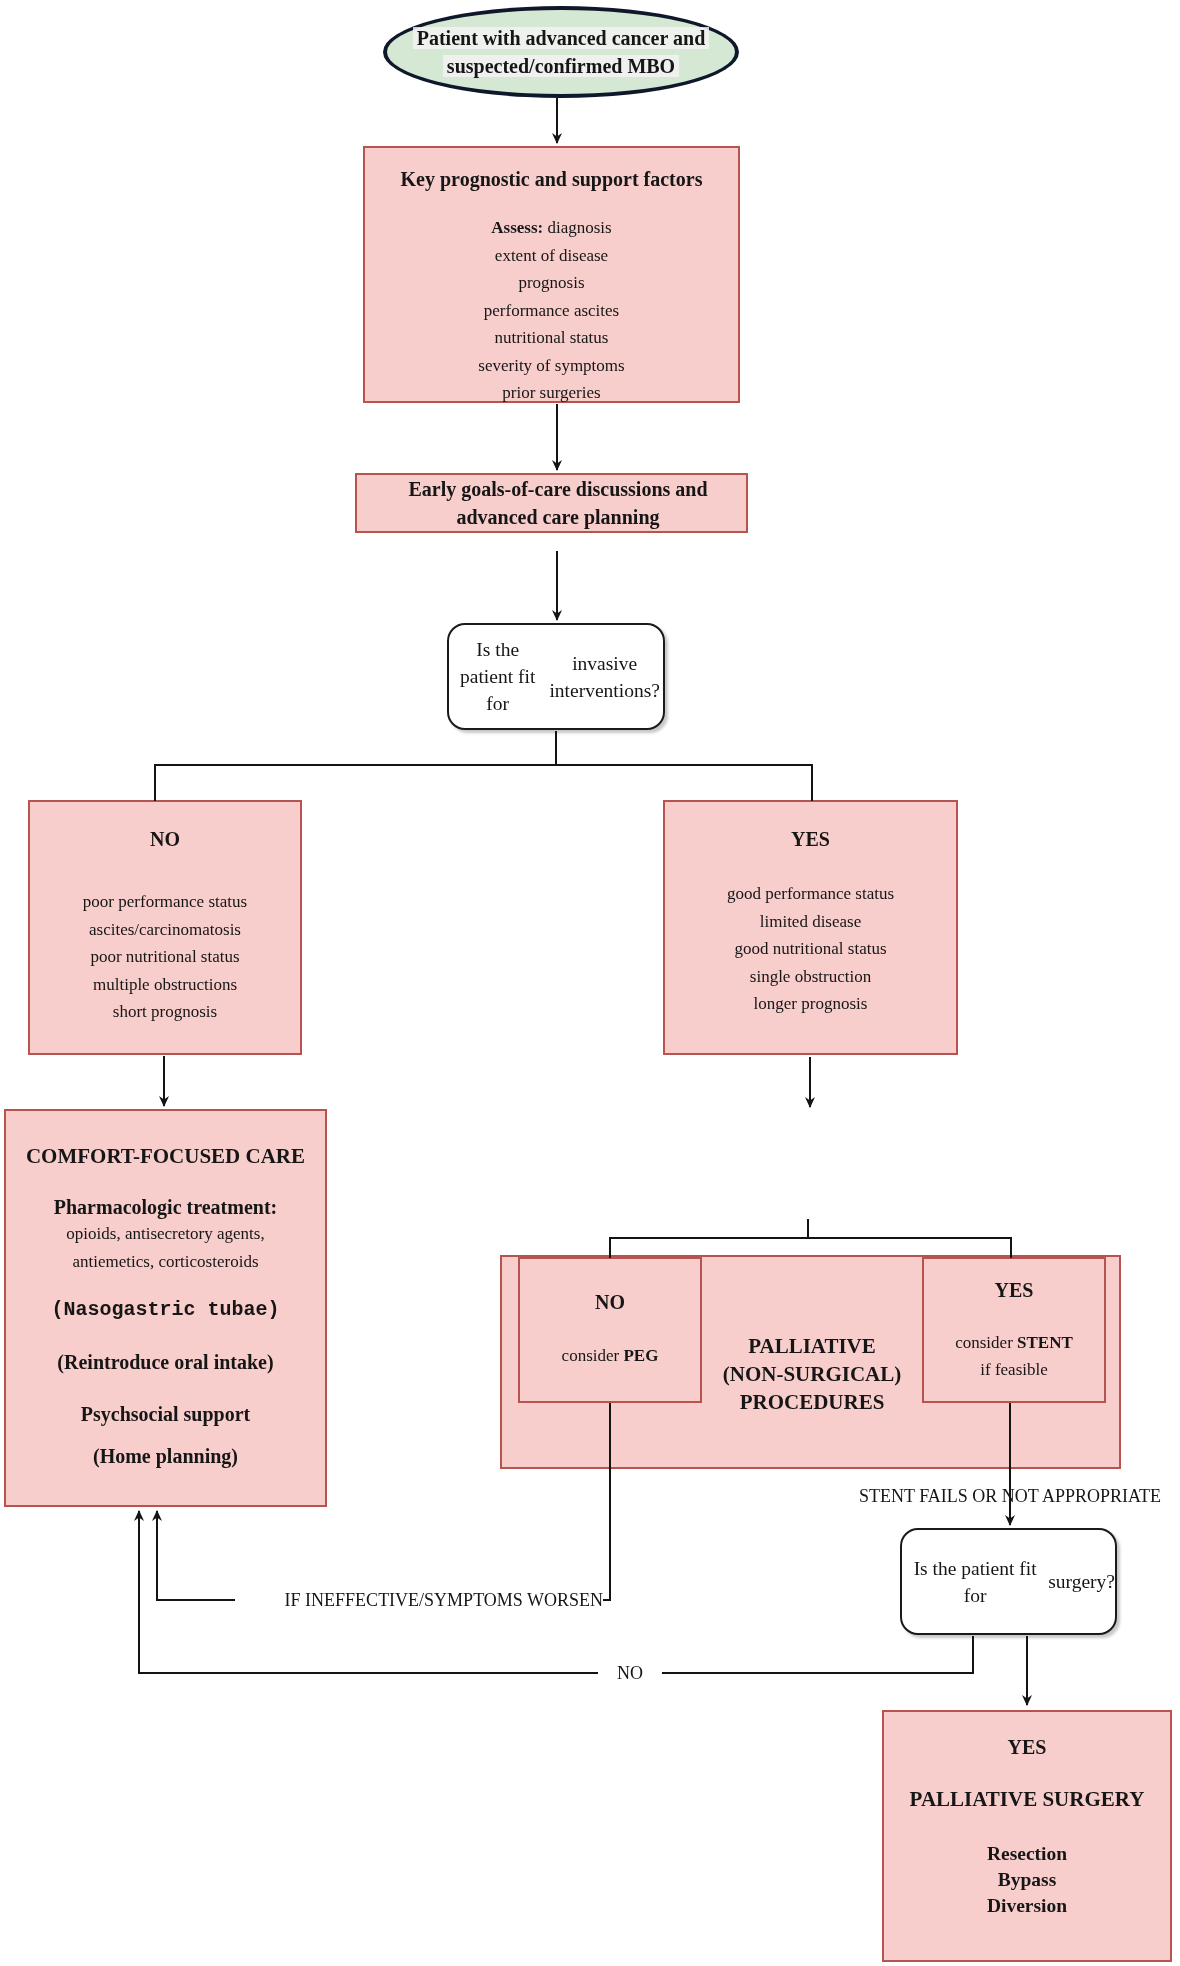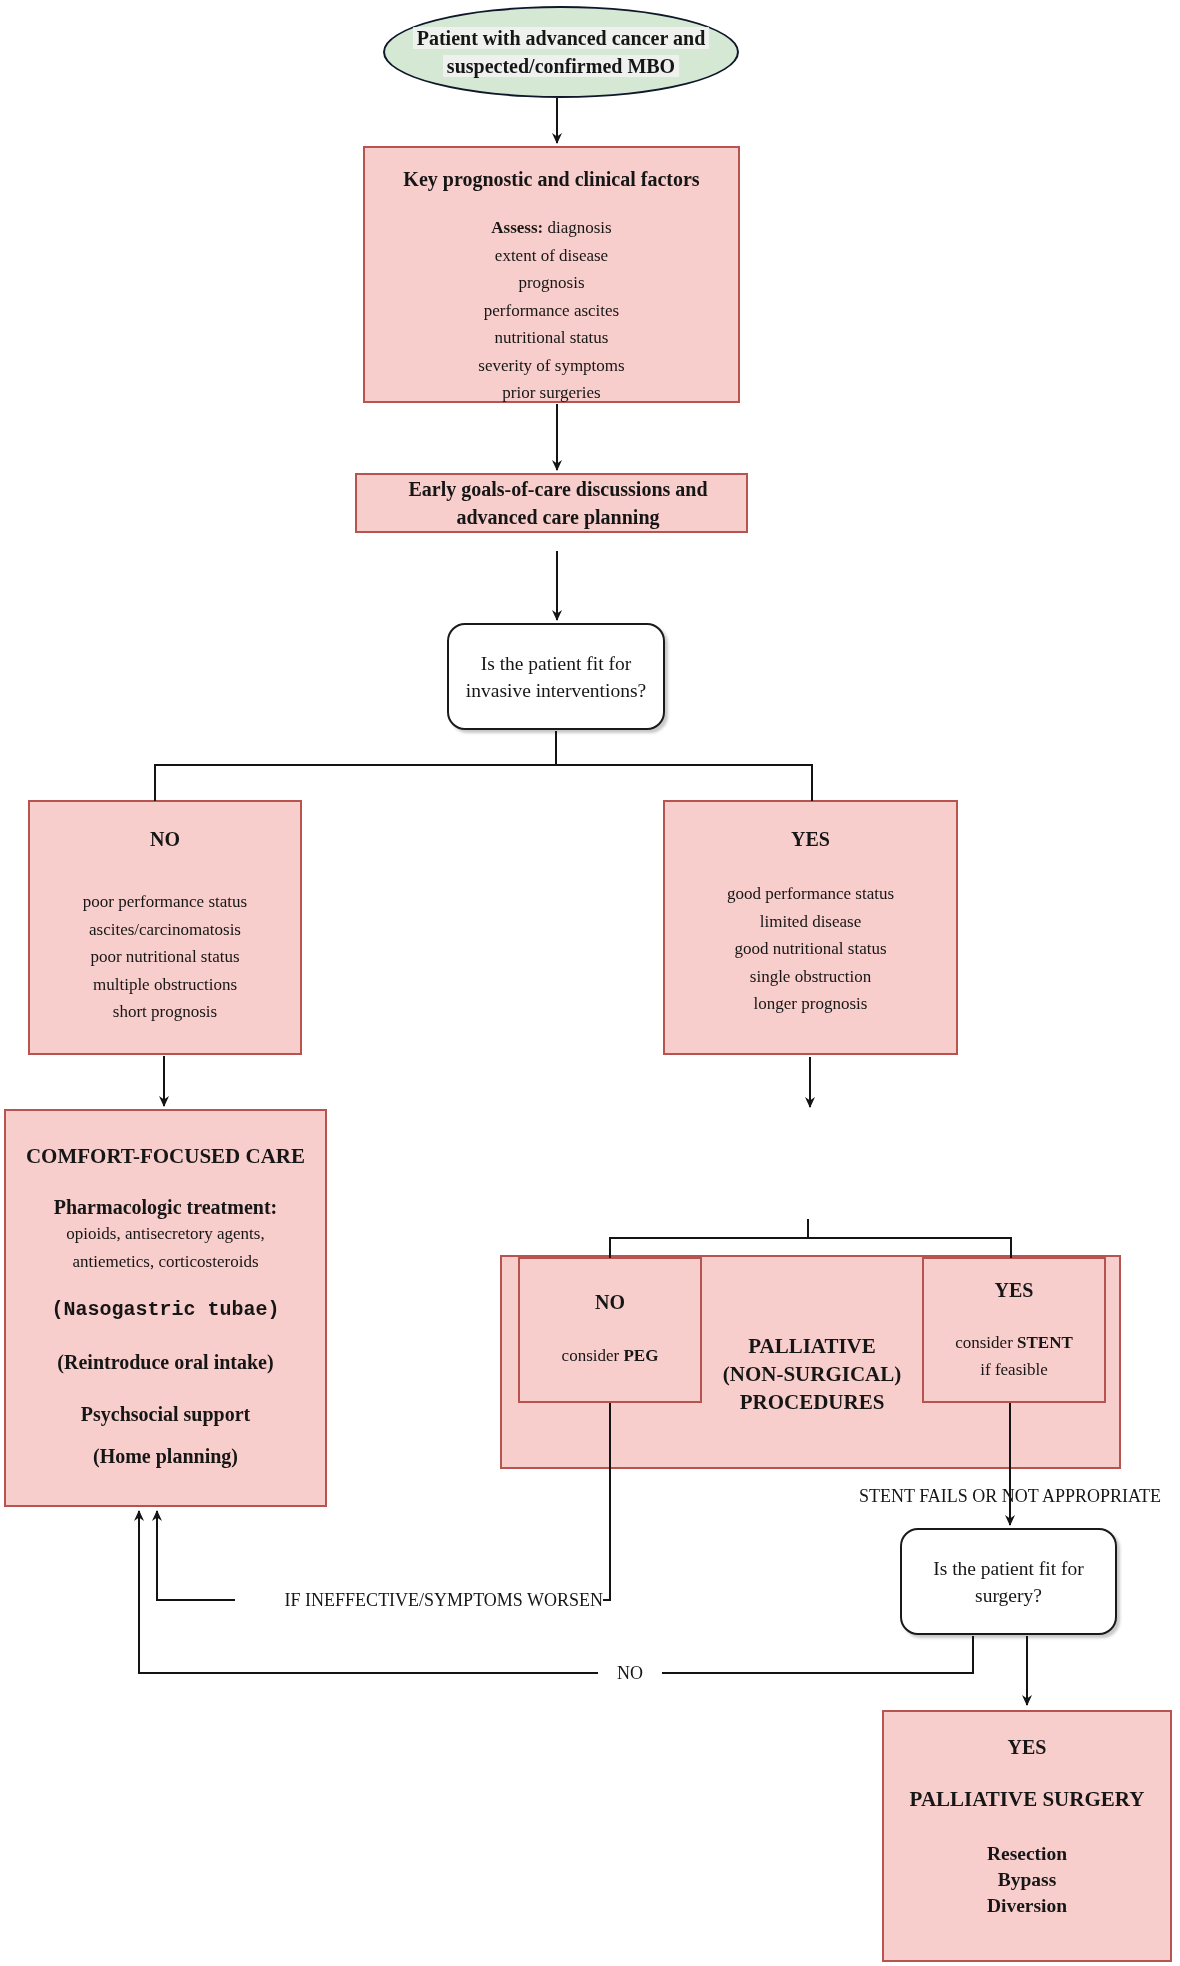--- a/index.html
+++ b/index.html
@@ -4,25 +4,25 @@
 <style>
   html,body{margin:0;padding:0;background:#ffffff;}
   .canvas{
     position:relative;width:1180px;height:1966px;background:#ffffff;
     font-family:"Liberation Serif","DejaVu Serif",serif;color:#161616;overflow:hidden;
   }
   .box{position:absolute;box-sizing:border-box;text-align:center;}
   .pink{background:#f8cecc;border:2px solid #b85450;}
   .decision{
     background:#ffffff;border:2px solid #1a1a1a;border-radius:18px;
-    display:flex;flex-direction:column;align-items:center;justify-content:center;
+    display:flex;flex-direction:row;align-items:center;justify-content:center;
     font-size:19.5px;line-height:27px;box-shadow:3px 3px 3px rgba(0,0,0,0.22);
   }
   .ellipse{
-    background:#d5e8d4;border:2px solid #0f172a;border-radius:50%;
+    background:#d5e8d4;border:4px solid #0f172a;border-radius:50%;
     display:flex;flex-direction:column;align-items:center;justify-content:center;
     font-weight:bold;font-size:20px;line-height:28px;
   }
   .ellipse .hl{background:rgba(242,242,242,0.85);padding:0 4px;}
   .title{font-weight:bold;font-size:20px;line-height:26px;}
   .bodyline{font-size:17px;line-height:27.5px;}
   .wires{position:absolute;left:0;top:0;z-index:5;}
   .linelabel{
     position:absolute;z-index:6;font-size:18px;line-height:22px;text-align:center;color:#161616;
   }
@@ -33,21 +33,21 @@
 <body>
 
 <div class="canvas">
 
   <div class="box ellipse" style="left:383px;top:6px;width:356px;height:92px;">
     <div><span class="hl">Patient with advanced cancer and</span></div>
     <div><span class="hl">suspected/confirmed MBO</span></div>
   </div>
 
   <div class="box pink" style="left:363px;top:146px;width:377px;height:257px;padding-top:18px;">
-    <div class="title">Key prognostic and clinical factors</div>
+    <div class="title">Key prognostic and support factors</div>
     <div class="bodyline" style="margin-top:22px;"><b>Assess:</b> <span>diagnosis</span></div>
     <div class="bodyline">extent of disease</div>
     <div class="bodyline">prognosis</div>
     <div class="bodyline">performance ascites</div>
     <div class="bodyline">nutritional status</div>
     <div class="bodyline">severity of symptoms</div>
     <div class="bodyline">prior surgeries</div>
   </div>
 
   <div class="box pink" style="left:355px;top:473px;width:393px;height:60px;display:flex;flex-direction:column;align-items:center;justify-content:flex-end;font-weight:bold;font-size:20px;line-height:28px;padding-left:13px;">

